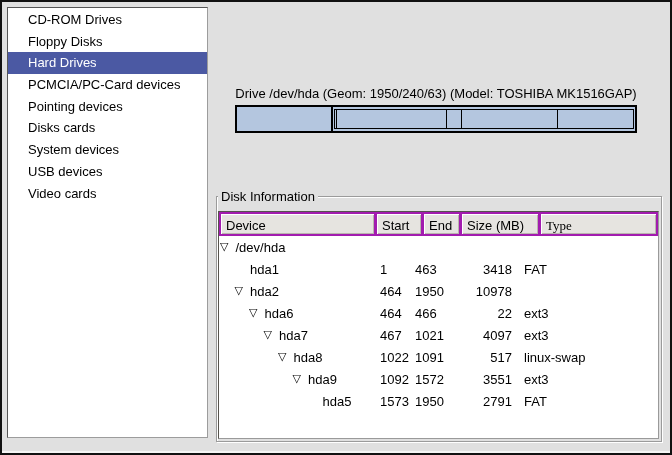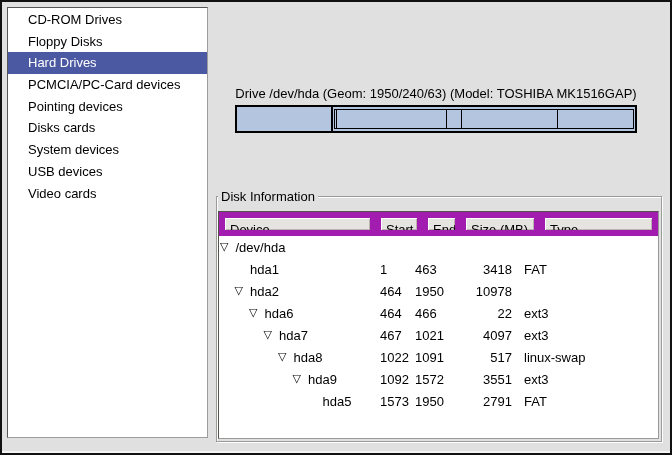--- a/index.html
+++ b/index.html
@@ -66,31 +66,31 @@
   
   .disk-table {
     position:absolute; left:218px; top:211px; width:441px; height:228px;
     box-sizing:border-box; background:#fff;
     border:1px solid; border-color:#56534d #9a9a9a #9a9a9a #56534d;
     z-index:2; overflow:hidden;
   }
   .thead { display:flex; height:24px; }
   .th {
     box-sizing:border-box; flex:none;
-    background:#e6e4e0; border:6px solid #a21caf;
+    background:#e6e4e0; border:2px solid #a21caf;
     box-shadow: inset 1px 1px 0 #ffffff, inset -1px -1px 0 #b9b5ad;
     font-size:13px; padding:4px 0 0 5px; overflow:hidden; white-space:nowrap;
     cursor:default;
   }
   .th + .th { margin-left:-1px; }
   .th.h0 { width:157px; }
   .th.h1 { width:48px; }
   .th.h2 { width:39px; }
   .th.h3 { width:80px; }
-  .th.h4 { flex:1 1 auto; }
+  .th.h4 { flex:1 1 auto;font-family:Liberation Serif, serif; }
 
   .tbody { }
   .tr { display:flex; height:22px; align-items:center; font-size:13px; }
   .td { box-sizing:border-box; flex:none; overflow:hidden; white-space:nowrap; }
   .td.c0 { width:157px; display:flex; align-items:center; padding-left:1px; }
   .td.c1 { width:35px; padding-left:4px; }
   .td.c2 { width:39px; padding-left:4px; }
   .td.c3 { width:69px; text-align:right; padding-right:7px; }
   .td.c4 { flex:1 1 auto; padding-left:5px; }
 

